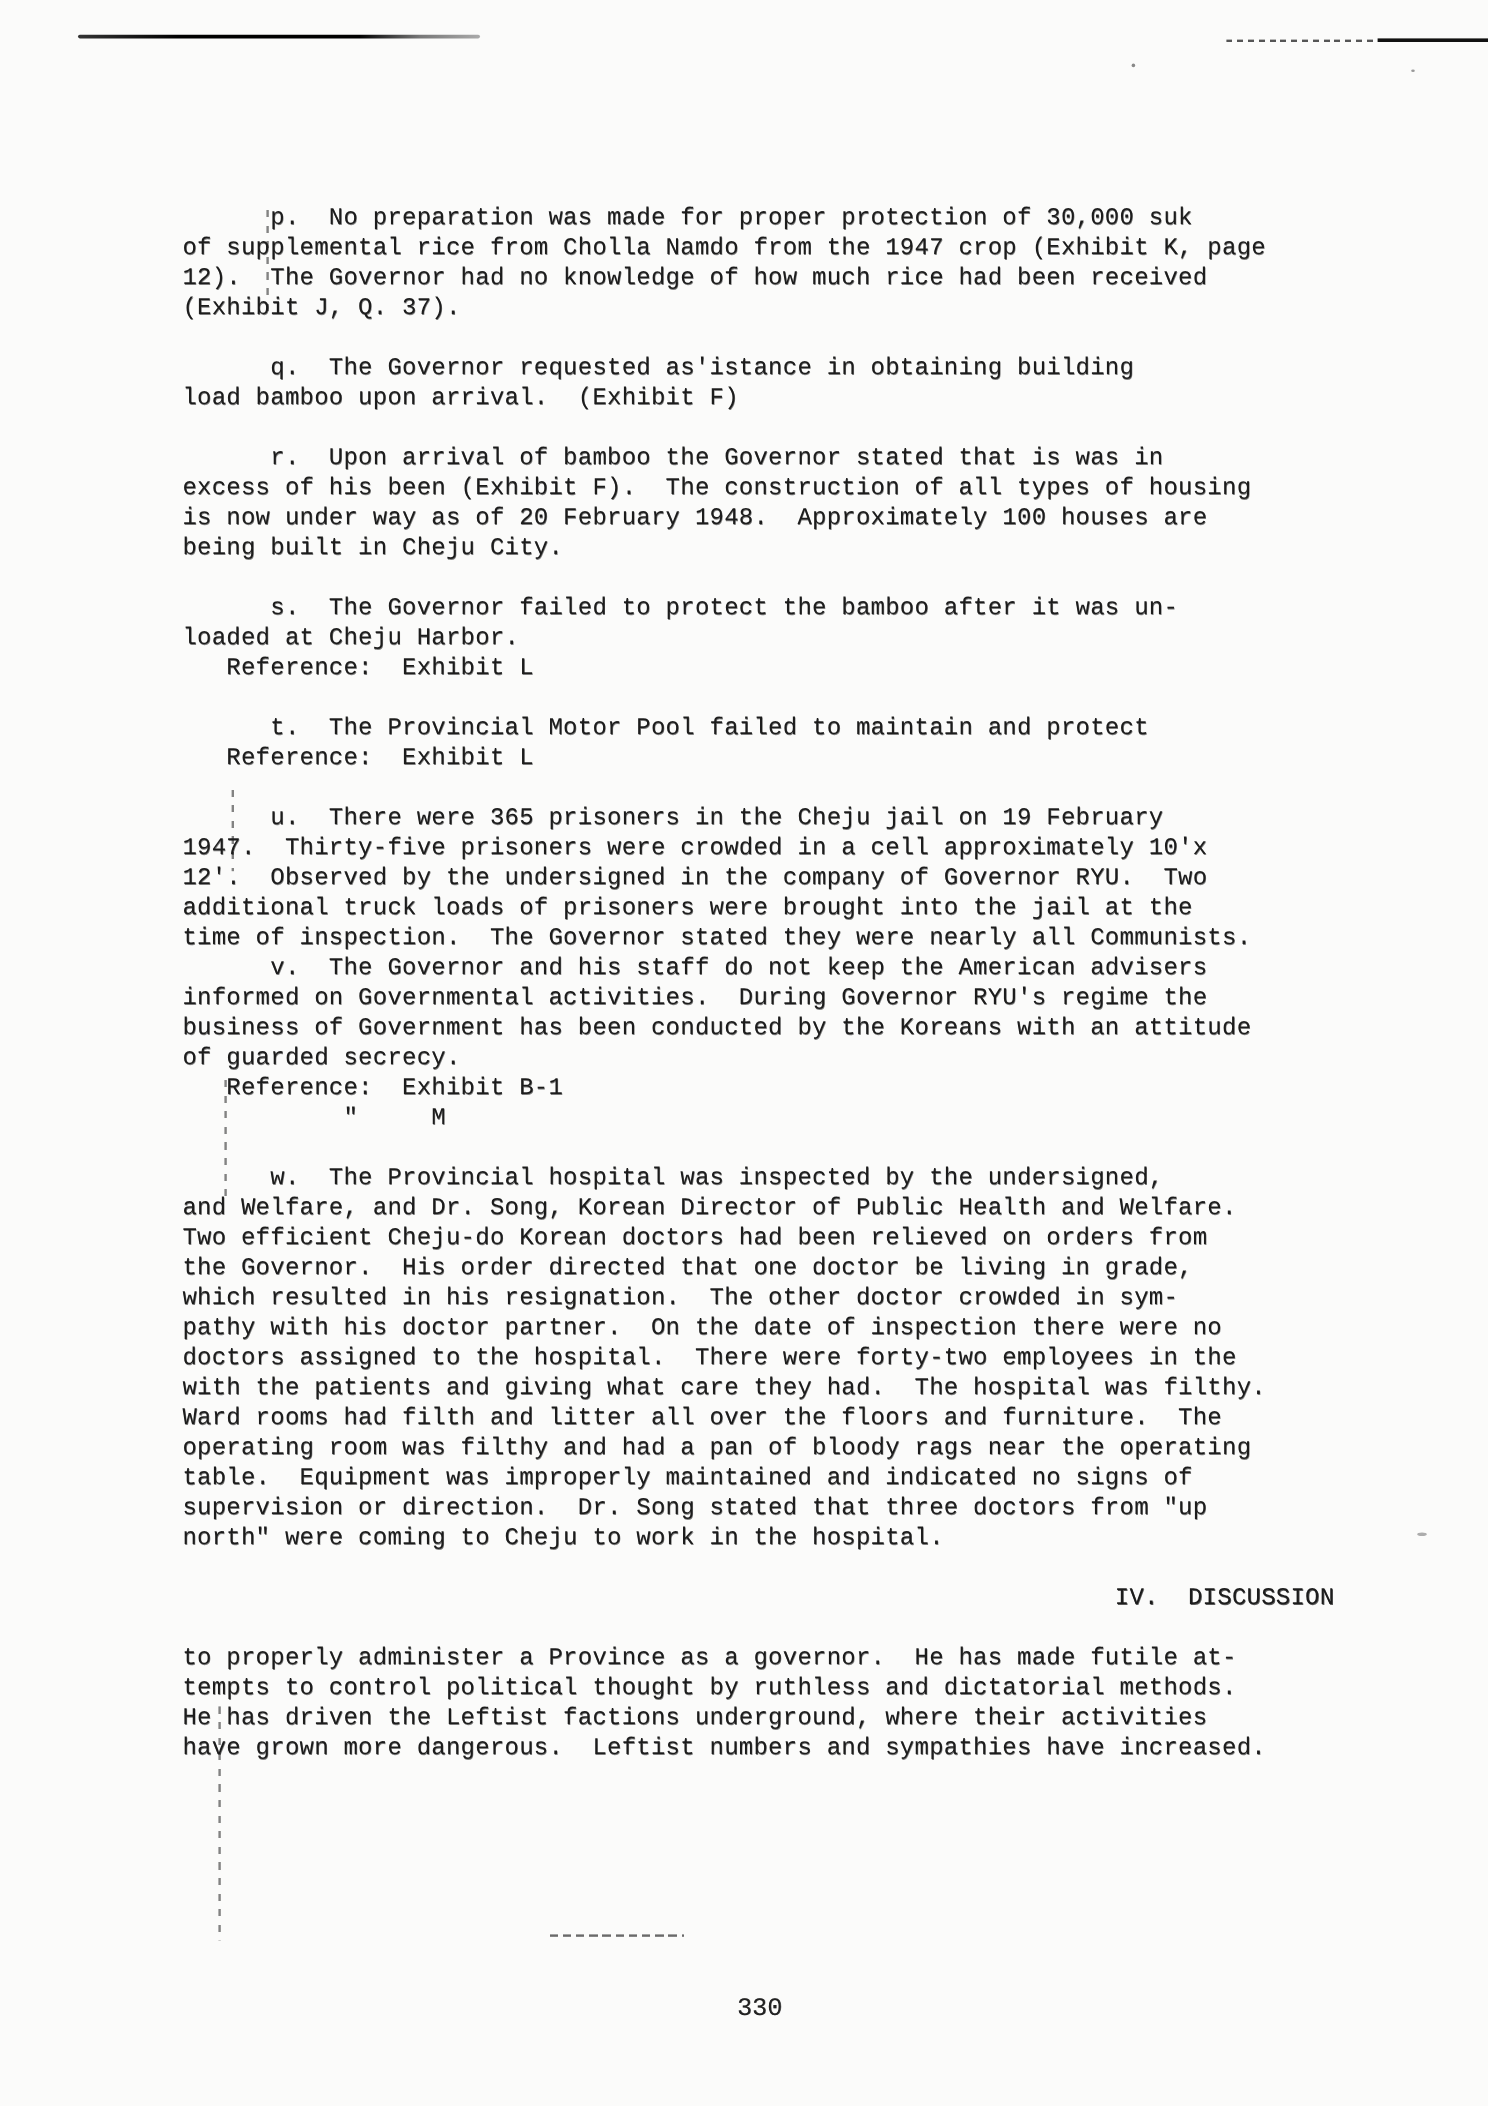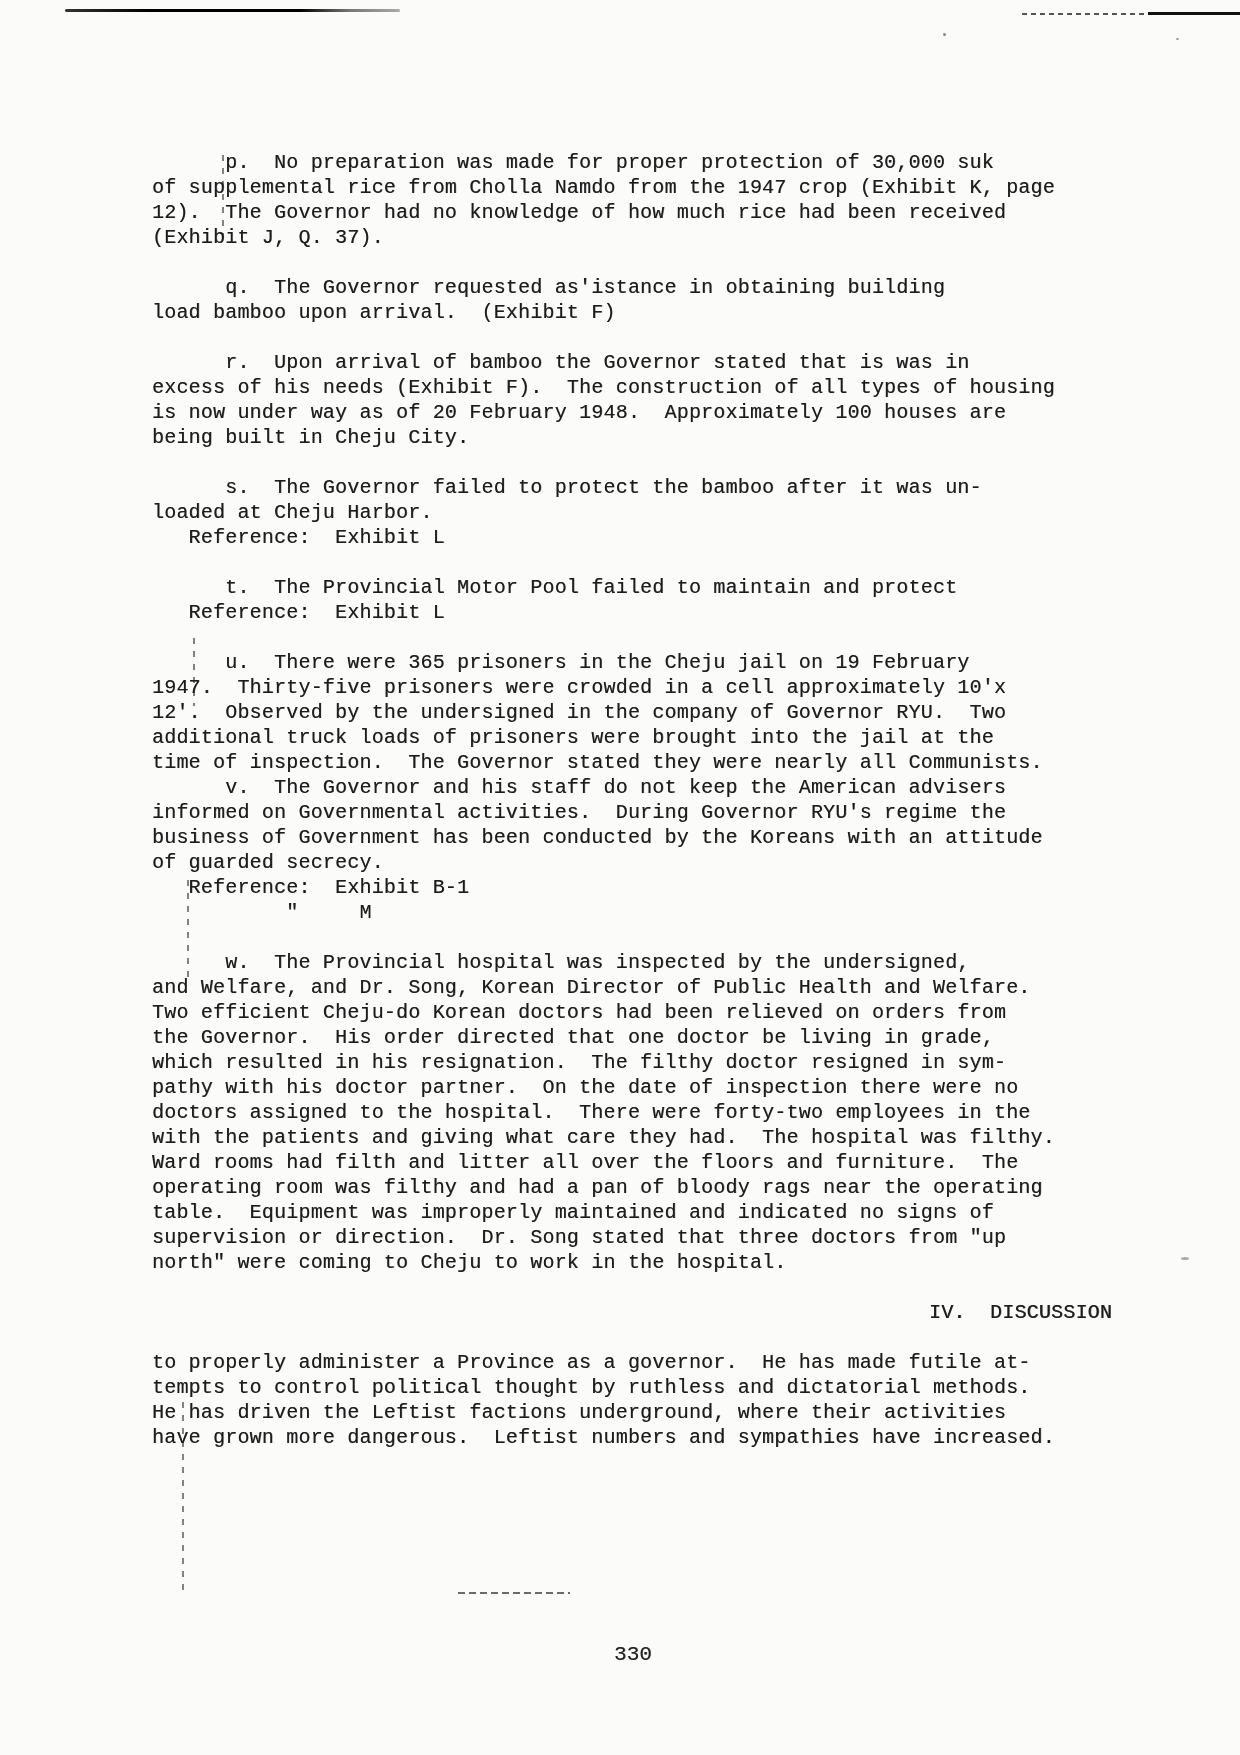--- a/index.html
+++ b/index.html
@@ -3,21 +3,21 @@
 <meta charset="utf-8">
 <style>
   html, body { margin: 0; padding: 0; }
   body {
     width: 1240px; height: 1755px;
     background: #fbfbfa;
     position: relative;
     overflow: hidden;
     font-family: "Liberation Mono", "DejaVu Sans Mono", monospace;
   }
-  .page { position: absolute; inset: 0; }
+  .page { position: absolute; inset: 0; margin-top: 20px; }
 
   
   .doc-body {
     position: absolute;
     left: 152px; top: 150px;
     width: 960px;
     color: #1c1c1c;
   }
   .para { margin: 0 0 25px 0; }
   .para.tight { margin-bottom: 0; font-family: Liberation Mono, monospace; }
@@ -94,21 +94,21 @@
         <div class="line">of supplemental rice from Cholla Namdo from the 1947 crop (Exhibit K, page</div>
         <div class="line">12).  The Governor had no knowledge of how much rice had been received</div>
         <div class="line">(Exhibit J, Q. 37).</div>
       </div>
       <div class="para">
         <div class="line">      q.  The Governor requested as'istance in obtaining building</div>
         <div class="line">load bamboo upon arrival.  (Exhibit F)</div>
       </div>
       <div class="para">
         <div class="line">      r.  Upon arrival of bamboo the Governor stated that is was in</div>
-        <div class="line">excess of his needs (Exhibit F).  The construction of all types of housing</div>
+        <div class="line">excess of his been (Exhibit F).  The construction of all types of housing</div>
         <div class="line">is now under way as of 20 February 1948.  Approximately 100 houses are</div>
         <div class="line">being built in Cheju City.</div>
       </div>
       <div class="para">
         <div class="line">      s.  The Governor failed to protect the bamboo after it was un-</div>
         <div class="line">loaded at Cheju Harbor.</div>
         <div class="line">   Reference:  Exhibit L</div>
       </div>
       <div class="para">
         <div class="line">      t.  The Provincial Motor Pool failed to maintain and protect</div>
@@ -127,21 +127,21 @@
         <div class="line">business of Government has been conducted by the Koreans with an attitude</div>
         <div class="line">of guarded secrecy.</div>
         <div class="line">   Reference:  Exhibit B-1</div>
         <div class="line">           "     M</div>
       </div>
       <div class="para">
         <div class="line">      w.  The Provincial hospital was inspected by the undersigned,</div>
         <div class="line">and Welfare, and Dr. Song, Korean Director of Public Health and Welfare.</div>
         <div class="line">Two efficient Cheju-do Korean doctors had been relieved on orders from</div>
         <div class="line">the Governor.  His order directed that one doctor be living in grade,</div>
-        <div class="line">which resulted in his resignation.  The filthy doctor resigned in sym-</div>
+        <div class="line">which resulted in his resignation.  The other doctor crowded in sym-</div>
         <div class="line">pathy with his doctor partner.  On the date of inspection there were no</div>
         <div class="line">doctors assigned to the hospital.  There were forty-two employees in the</div>
         <div class="line">with the patients and giving what care they had.  The hospital was filthy.</div>
         <div class="line">Ward rooms had filth and litter all over the floors and furniture.  The</div>
         <div class="line">operating room was filthy and had a pan of bloody rags near the operating</div>
         <div class="line">table.  Equipment was improperly maintained and indicated no signs of</div>
         <div class="line">supervision or direction.  Dr. Song stated that three doctors from "up</div>
         <div class="line">north" were coming to Cheju to work in the hospital.</div>
       </div>
       <div class="para heading">

